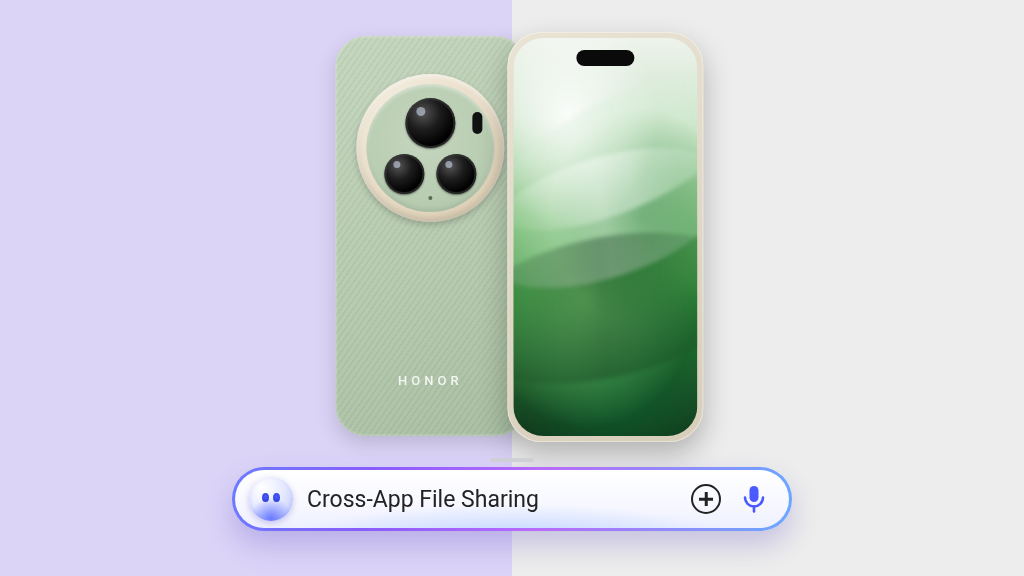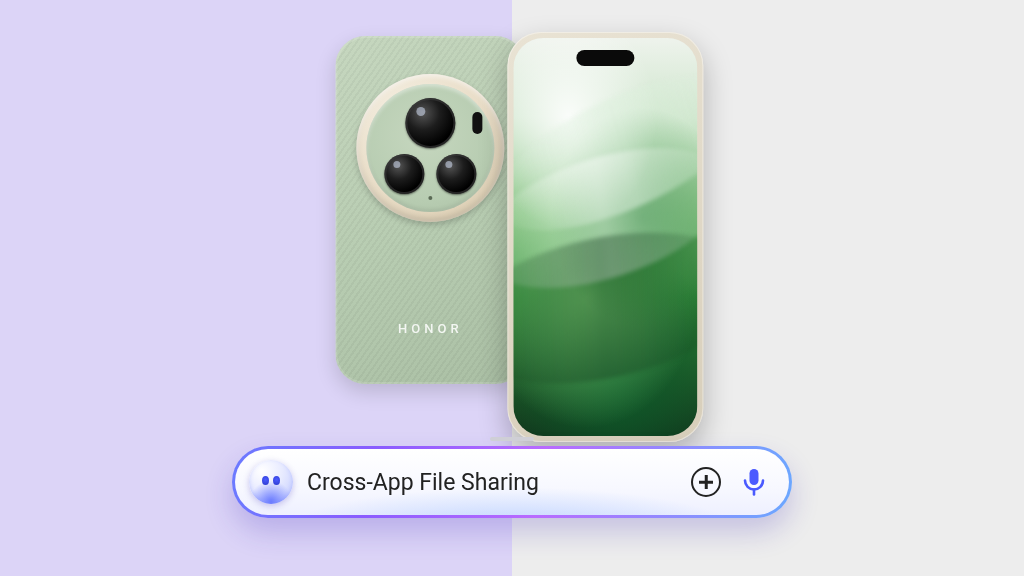--- a/index.html
+++ b/index.html
@@ -19,21 +19,21 @@
     left: 50%;
     transform: translateX(-48%);
     display: flex;
     gap: -10px;
   }
 
   
   .phone-back {
     position: relative;
     width: 190px;
-    height: 348px;
+    height: 400px;
     border-radius: 30px;
     background:
       repeating-linear-gradient(125deg, rgba(0,0,0,0.04) 0 2px, rgba(0,0,0,0) 2px 5px),
       linear-gradient(155deg, #c6d7bf 0%, #b7ccb1 55%, #aabfa4 100%);
     box-shadow: 0 8px 20px rgba(0,0,0,0.15), inset 0 0 0 2px rgba(255,255,255,0.15);
     z-index: 1;
   }
   .camera-module {
     position: absolute;
     top: 38px;
@@ -146,25 +146,25 @@
     transform: translateX(-50%);
     width: 58px;
     height: 16px;
     border-radius: 10px;
     background: #0a0a0a;
   }
 
   
   .assistant {
     position: absolute;
-    bottom: 58px;
+    bottom: 45px;
     left: 50%;
     transform: translateX(-50%);
     width: 560px;
-    height: 72px;
+    height: 64px;
     border-radius: 36px;
     padding: 3px;
     background: linear-gradient(100deg, #6a7bff 0%, #8a5cff 25%, #b96bff 55%, #6aa8ff 100%);
     box-shadow: 0 14px 28px rgba(60,40,180,0.22);
   }
   .assistant-inner {
     width: 100%;
     height: 100%;
     border-radius: 34px;
     background:

